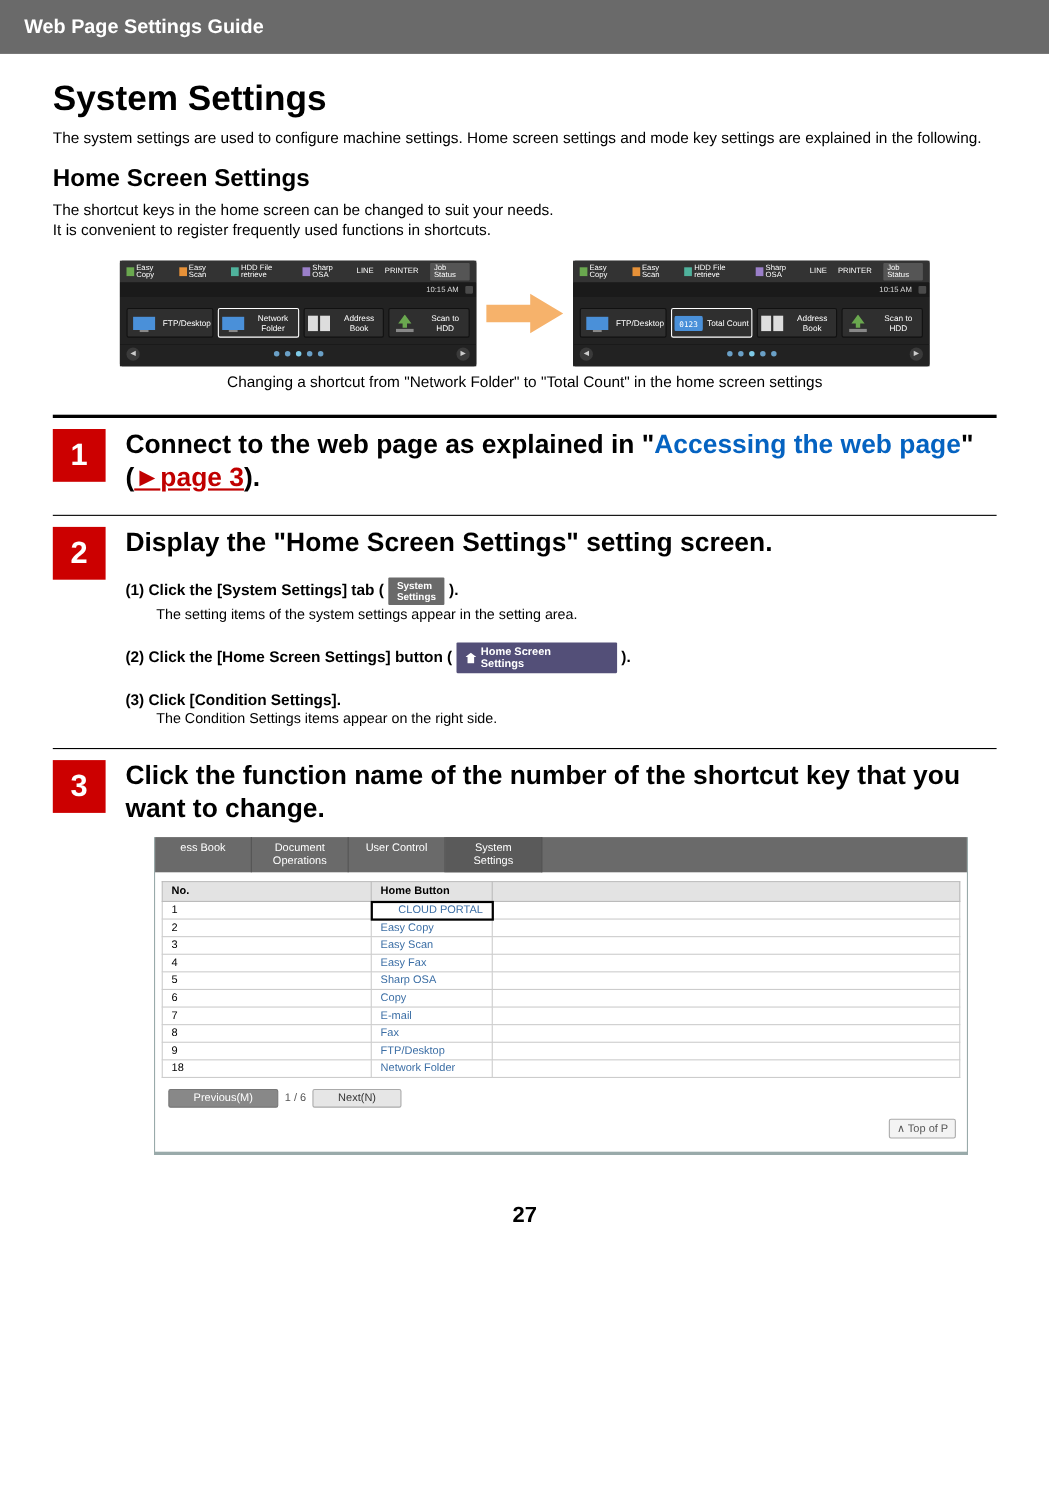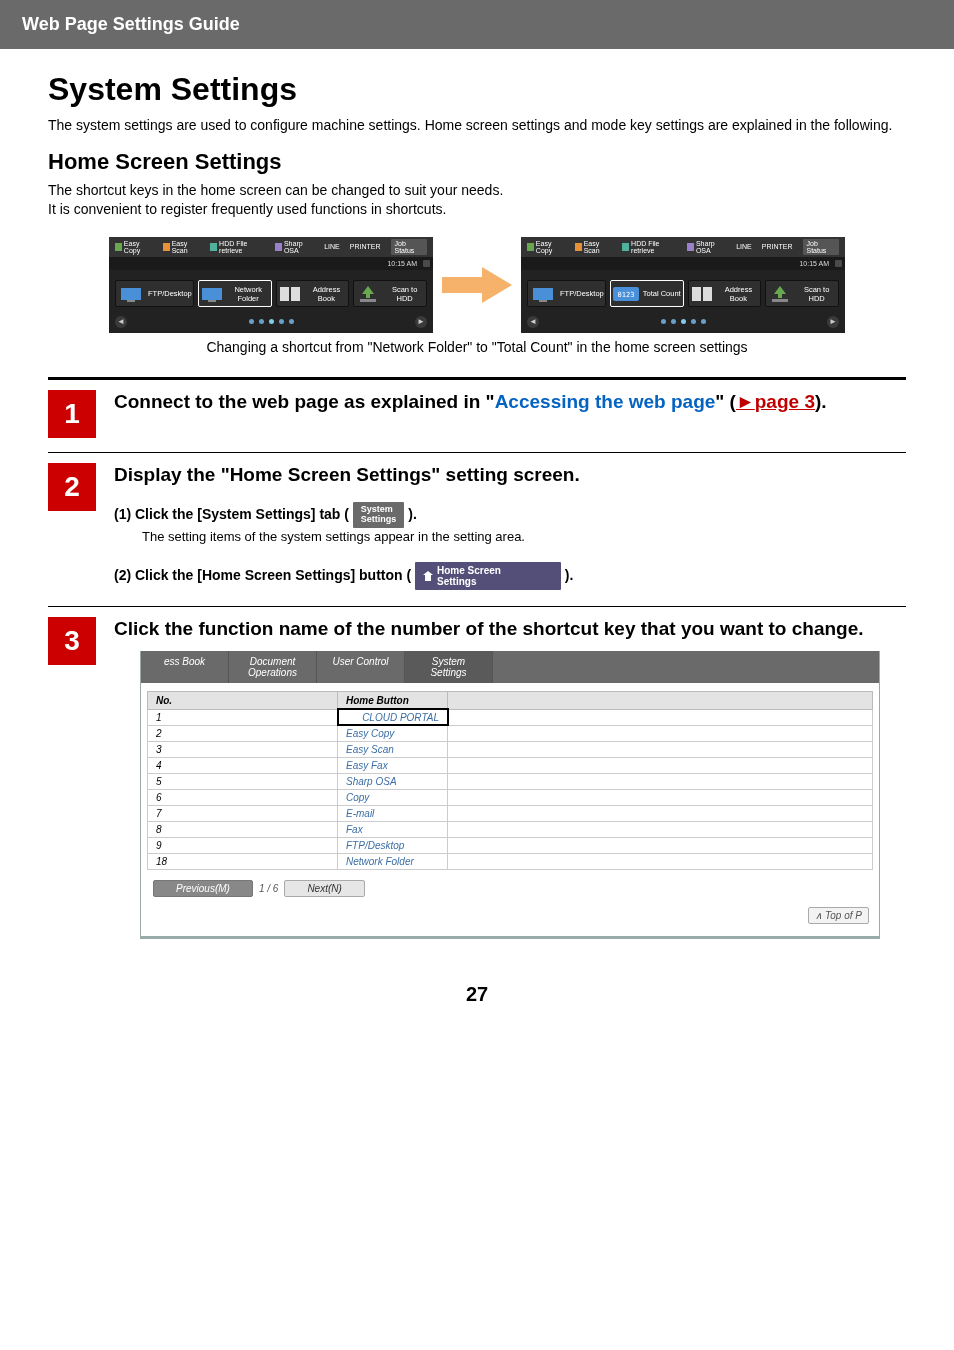--- a/index.html
+++ b/index.html
@@ -145,21 +145,21 @@
     width: 48px; height: 48px;
     background: #cc0000;
     color: #fff;
     font-size: 28px;
     font-weight: bold;
     display: flex; align-items: center; justify-content: center;
     flex: 0 0 48px;
   }
   .step-body { flex: 1; }
   .step-title {
-    font-size: 19px;
+    font-size: 24px;
     font-weight: bold;
     margin-bottom: 4px;
     line-height: 1.25;
   }
   .step-title .link { color: #0563c1; }
   .step-title .link-red { color: #c00000; text-decoration: underline; }
   .sub {
     margin: 16px 0 2px 0;
   }
   .sub-label { font-weight: bold; font-size: 14px; display: inline; }
@@ -180,21 +180,20 @@
 
   
   .ui-mock {
     width: 740px;
     margin: 10px auto 0 auto;
     border-left: 1px solid #9aa;
     border-right: 1px solid #9aa;
     border-bottom: 3px solid #9aa;
     background: #fff;
     font-size: 11px;
-    font-style: italic;
   }
   .ui-tabs {
     display: flex;
     background: #6a6a6a;
     color: #fff;
     font-size: 10px;
   }
   .ui-tab {
     padding: 5px 10px;
     border-right: 1px solid #555;
@@ -468,20 +467,24 @@
           <span>(2)  Click the [Home Screen Settings] button (</span>
           <span class="inline-btn">
               <span class="hicon"></span>
               <span style="white-space:pre-line">Home Screen
 Settings</span>
             </span>
           <span>).</span>
         </span>
       </div>
 
+      <div class="sub">
+        <span class="sub-label">(3)  Click [Condition Settings].</span>
+        <span class="sub-text">The Condition Settings items appear on the right side.</span>
+      </div>
     </div>
   </div>
 
   <hr class="step-sep thin">
   <div class="step">
     <div class="step-num">3</div>
     <div class="step-body">
       <div class="step-title">Click the function name of the number of the shortcut key that you want to change.</div>
 
       <div class="ui-mock">

